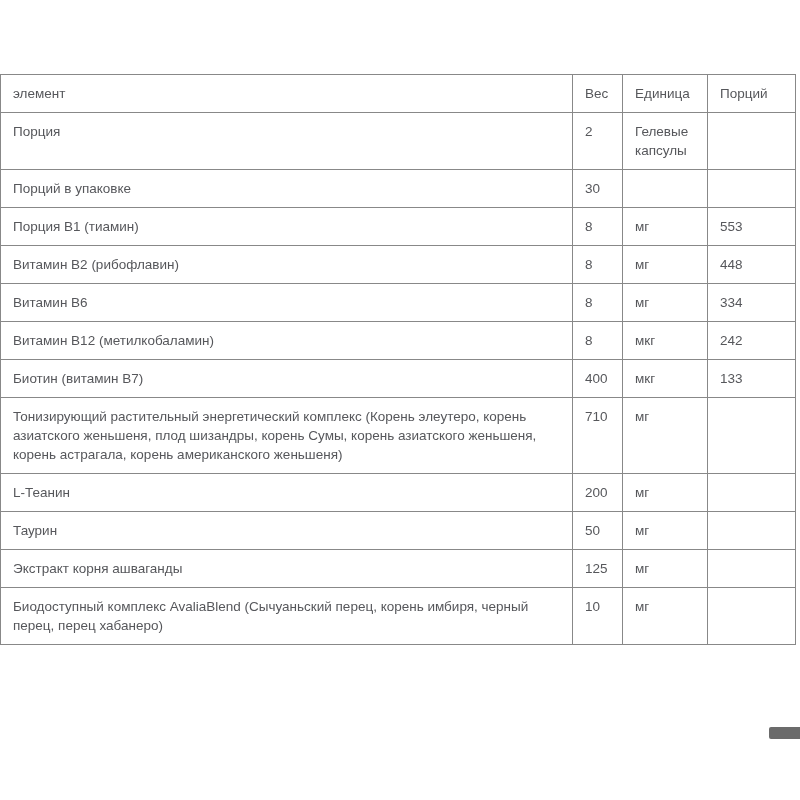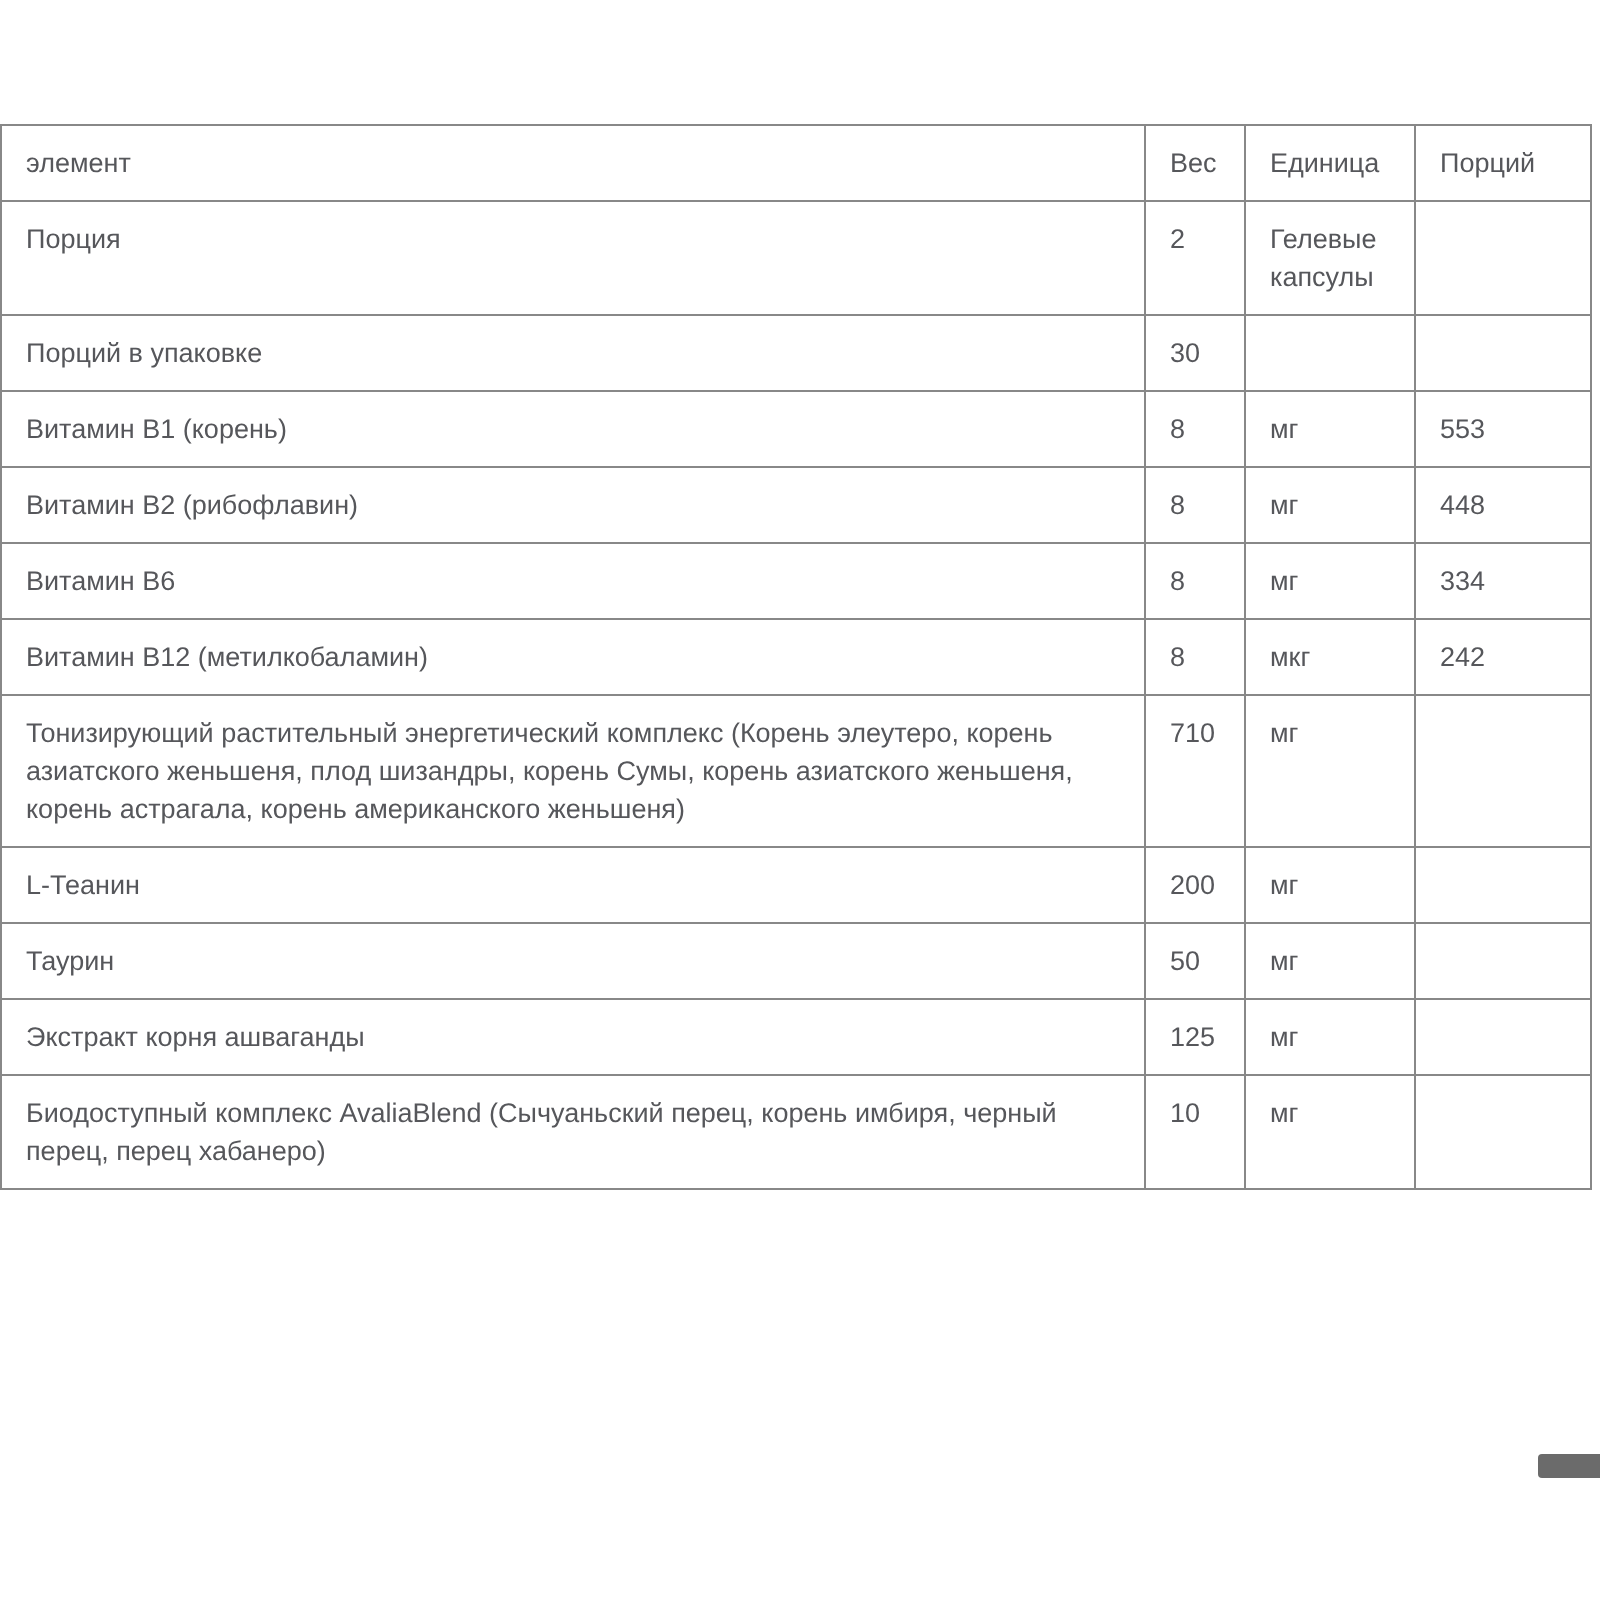--- a/index.html
+++ b/index.html
@@ -13,21 +13,21 @@
   body {
     width: 800px;
     height: 800px;
     background: var(--page_bg);
     font-family: "Liberation Sans", sans-serif;
     position: relative;
     overflow: hidden;
   }
   .table-wrap {
     position: absolute;
-    top: 62px;
+    top: 74px;
     left: 0;
   }
   table.facts {
     border-collapse: collapse;
     table-layout: fixed;
     width: 795px;
   }
   table.facts th,
   table.facts td {
     border: 1px solid var(--border);
@@ -80,21 +80,21 @@
           <td>Гелевые капсулы</td>
           <td></td>
         </tr>
         <tr>
           <td>Порций в упаковке</td>
           <td>30</td>
           <td></td>
           <td></td>
         </tr>
         <tr>
-          <td>Витамин B1 (корень)</td>
+          <td>Порция B1 (тиамин)</td>
           <td>8</td>
           <td>мг</td>
           <td>553</td>
         </tr>
         <tr>
           <td>Витамин B2 (рибофлавин)</td>
           <td>8</td>
           <td>мг</td>
           <td>448</td>
         </tr>
@@ -102,20 +102,26 @@
           <td>Витамин B6</td>
           <td>8</td>
           <td>мг</td>
           <td>334</td>
         </tr>
         <tr>
           <td>Витамин B12 (метилкобаламин)</td>
           <td>8</td>
           <td>мкг</td>
           <td>242</td>
+        </tr>
+        <tr>
+          <td>Биотин (витамин B7)</td>
+          <td>400</td>
+          <td>мкг</td>
+          <td>133</td>
         </tr>
         <tr>
           <td>Тонизирующий растительный энергетический комплекс (Корень элеутеро, корень азиатского женьшеня, плод шизандры, корень Сумы, корень азиатского женьшеня, корень астрагала, корень американского женьшеня)</td>
           <td>710</td>
           <td>мг</td>
           <td></td>
         </tr>
         <tr>
           <td>L-Теанин</td>
           <td>200</td>

